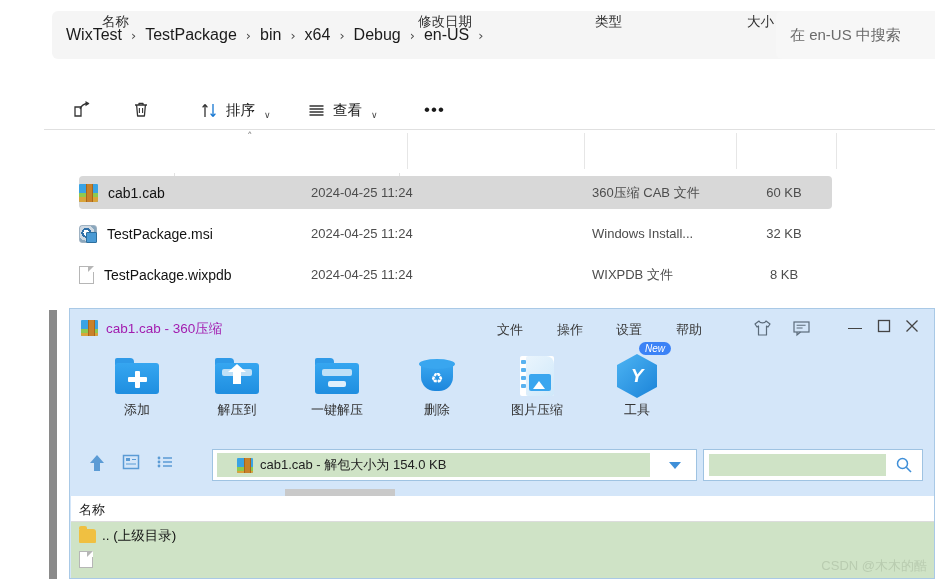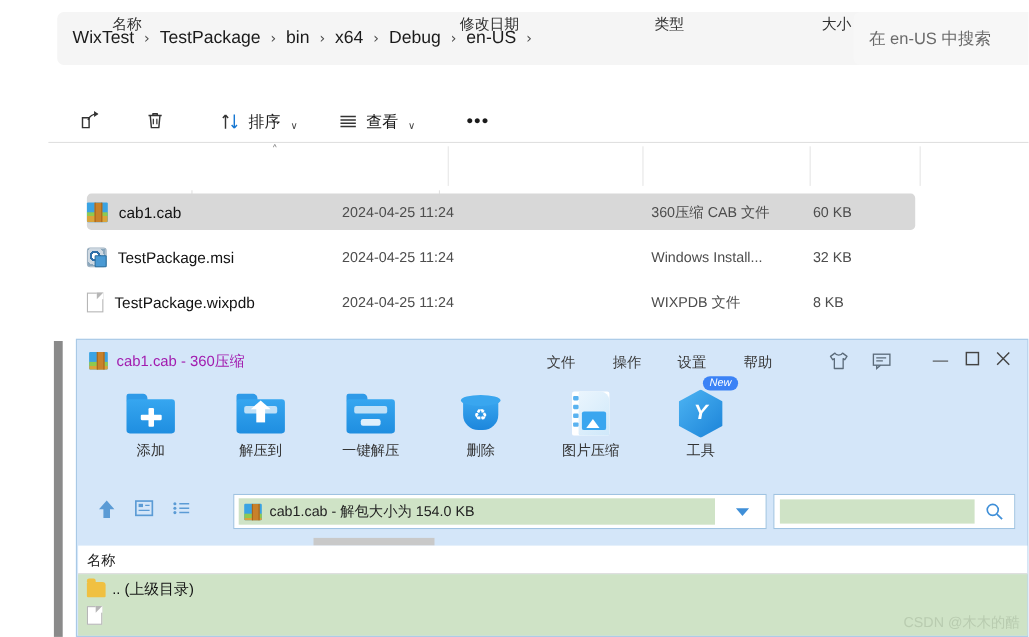--- a/index.html
+++ b/index.html
@@ -47,21 +47,21 @@
   .sort-caret { position: absolute; left: 203px; top: 130px; font-size: 11px; color: #888;
                 font-family: "DejaVu Sans", sans-serif; }
 
   
   .frow { position: absolute; left: 35px; width: 753px; height: 33px; border-radius: 4px;
           display: flex; align-items: center; }
   .frow.sel { background: #d8d8d8; }
   .fname { font-size: 14px; color: #121212; margin-left: 10px; white-space: nowrap; }
   .fdate { position: absolute; left: 232px; font-size: 13px; color: #4d4d4d; }
   .ftype { position: absolute; left: 513px; font-size: 13px; color: #4d4d4d; white-space: nowrap; }
-  .fsize { position: absolute; left: 660px; width: 90px; text-align: left;
+  .fsize { position: absolute; left: 660px; width: 90px; text-align: center;
            font-size: 13px; color: #4d4d4d; }
 
   
   .ic { position: relative; width: 18px; height: 18px; flex: none; }
   .ic-cab { width: 19px; height: 18px; background: #3aa3e3; border-radius: 1px; position: relative; overflow: hidden; }
   .ic-cab::before { content:""; position:absolute; left:0; top:9px; width:19px; height:9px;
                     background: linear-gradient(to bottom,#8fc94f 0%,#8fc94f 40%,#d9a43a 40%,#d9a43a 100%); }
   .ic-cab::after { content:""; position:absolute; left:7px; top:0; width:5px; height:18px;
                    background:#c8812a; border-left:1px solid #a8661c; border-right:1px solid #a8661c; }
   .ic-msi { width: 18px; height: 18px; border-radius: 3px;
@@ -127,21 +127,21 @@
            align-items:center; justify-content:center; color:#fff; font-size:19px; font-weight:bold; }
   .newbadge { position: absolute; left: 22px; top: -12px; background: #3b82f6; color: #fff;
               font-size: 10px; padding: 1px 6px; border-radius: 9px; font-style: italic; }
 
   
   .addr-row { position: absolute; left: 0; top: 138px; width: 866px; height: 38px; }
   .nav-ic { position: absolute; top: 6px; }
   .addr-field { position: absolute; left: 142px; top: 2px; width: 485px; height: 32px;
                 background: #fff; border: 1px solid #9fc3e2; display: flex; align-items: center; }
   .addr-inner { flex: 1; height: 24px; margin: 0 4px; background: #cfe3c6; display: flex; align-items: center;
-                padding-left: 5px; }
+                padding-left: 20px; }
   .addr-inner .txt { font-size: 13px; color: #222; margin-left: 7px; white-space: nowrap; }
   .addr-drop { width: 42px; height: 30px; display: flex; align-items: center; justify-content: center; }
   .search-field { position: absolute; left: 633px; top: 2px; width: 220px; height: 32px;
                   background: #fff; border: 1px solid #9fc3e2; display: flex; align-items: center; }
   .search-inner { flex: 1; height: 22px; margin-left: 5px; background: #cfe3c6; }
   .search-mag { width: 36px; display: flex; align-items: center; justify-content: center; }
 
   
   .list-hscroll { position: absolute; left: 215px; top: 180px; width: 110px; height: 7px; background: #c9c9c9; }
   .list-head { position: absolute; left: 1px; top: 187px; width: 864px; height: 26px;

